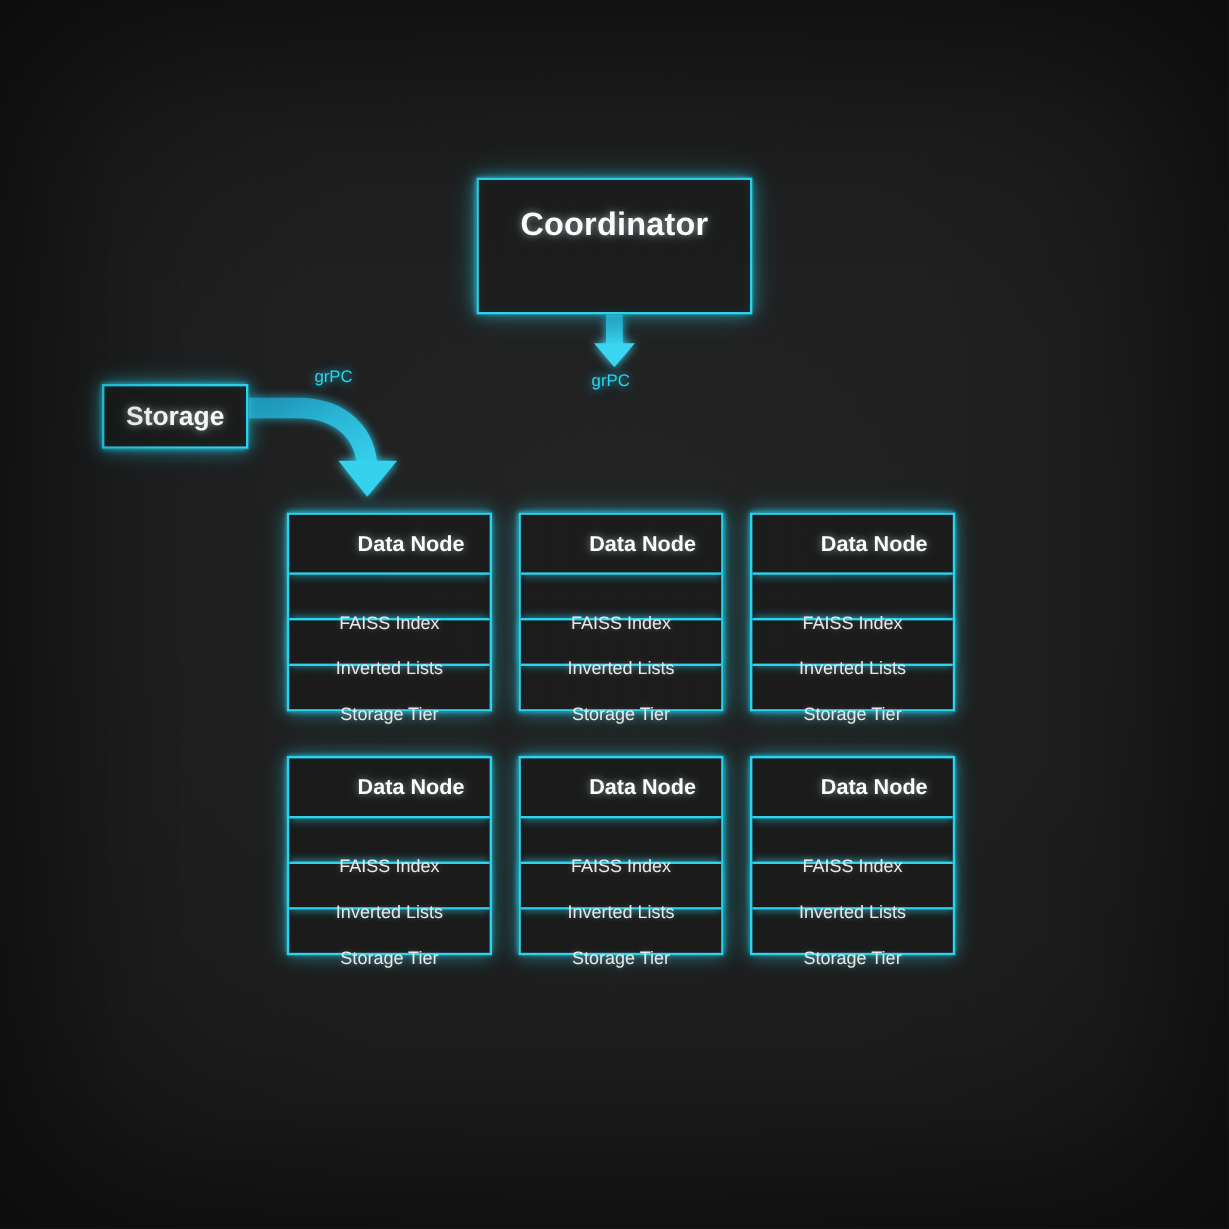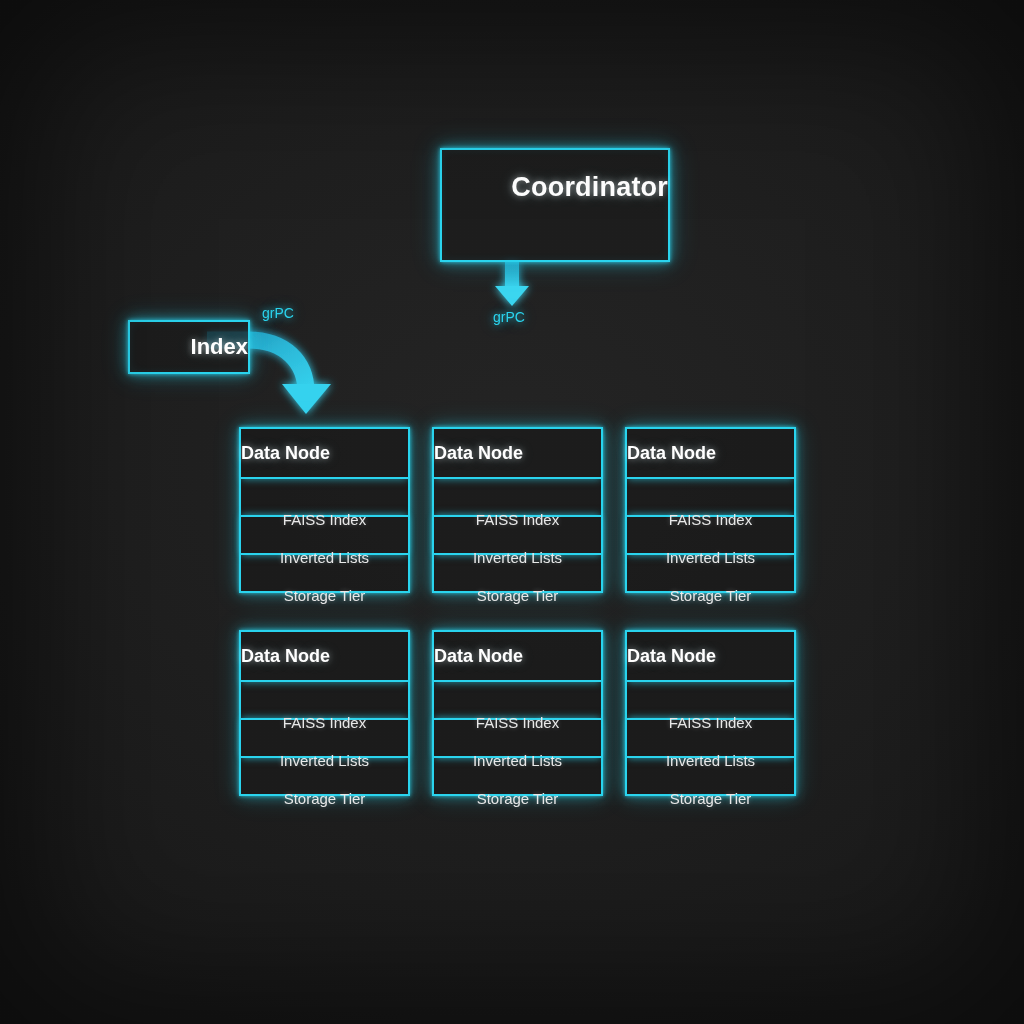--- a/index.html
+++ b/index.html
@@ -39,22 +39,21 @@
     box-sizing: border-box;
     background: rgba(28,28,28,.72);
     border: 2px solid #2ad4ee;
     box-shadow:
       0 0 4px rgba(42,212,238,.85),
       0 0 12px rgba(42,212,238,.55),
       0 0 26px rgba(42,212,238,.28),
       inset 0 0 10px rgba(42,212,238,.07);
     display: flex;
     align-items: center;
-    justify-content: flex-end;
-    margin-left: 43px;
+    justify-content: center;
   }
   .node-title {
     color: #ffffff;
     font-weight: bold;
     text-shadow: 0 0 6px rgba(255,255,255,.45), 0 0 14px rgba(160,230,245,.28);
     white-space: nowrap;
   }
 
   
   #coordinator {
@@ -85,22 +84,24 @@
     border: 2px solid #2ad4ee;
     box-shadow:
       0 0 4px rgba(42,212,238,.8),
       0 0 12px rgba(42,212,238,.45),
       0 0 24px rgba(42,212,238,.22);
   }
   .card-head {
     height: 48px;
     display: flex;
     align-items: center;
+    justify-content: center;
     border-bottom: 2px solid #2ad4ee;
     box-shadow: 0 2px 7px -1px rgba(42,212,238,.55);
+    padding-left: 36px;
   }
   .card-head span {
     color: #ffffff;
     font-weight: bold;
     font-size: 18px;
     text-shadow: 0 0 6px rgba(255,255,255,.40), 0 0 13px rgba(150,225,240,.25);
   }
   .card-row {
     height: 36px;
     display: flex;
@@ -173,21 +174,21 @@
       <rect x="505" y="262" width="14" height="26" fill="url(#gradDown)"></rect>
       <polygon points="495,286 529,286 512,306" fill="#3ad6f0"></polygon>
     </g>
   </svg>
 
   <div class="node-box" id="coordinator">
     <span class="node-title">Coordinator</span>
   </div>
 
   <div class="node-box" id="client">
-    <span class="node-title">Index</span>
+    <span class="node-title">Storage</span>
   </div>
 
   <div class="edge-label" id="label-grpc-client">grPC</div>
   <div class="edge-label" id="label-grpc-coord">grPC</div>
 
   <div class="data-card" style="left:239px; top:427px;">
     <div class="card-head">
       <span>Data Node</span>
     </div>
     <div class="card-row">

